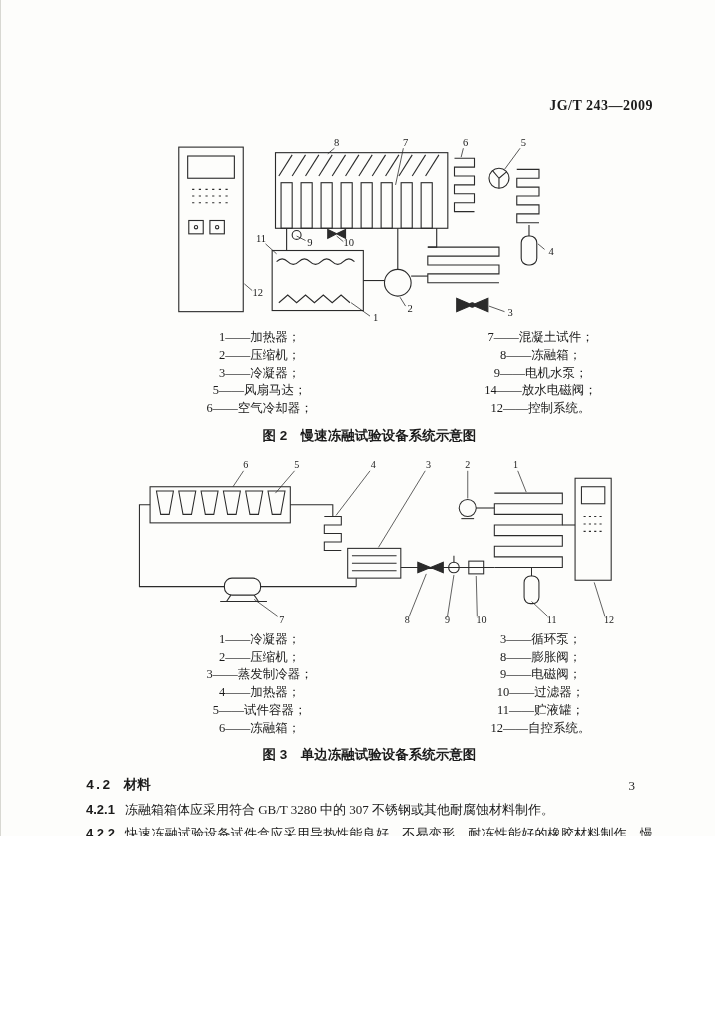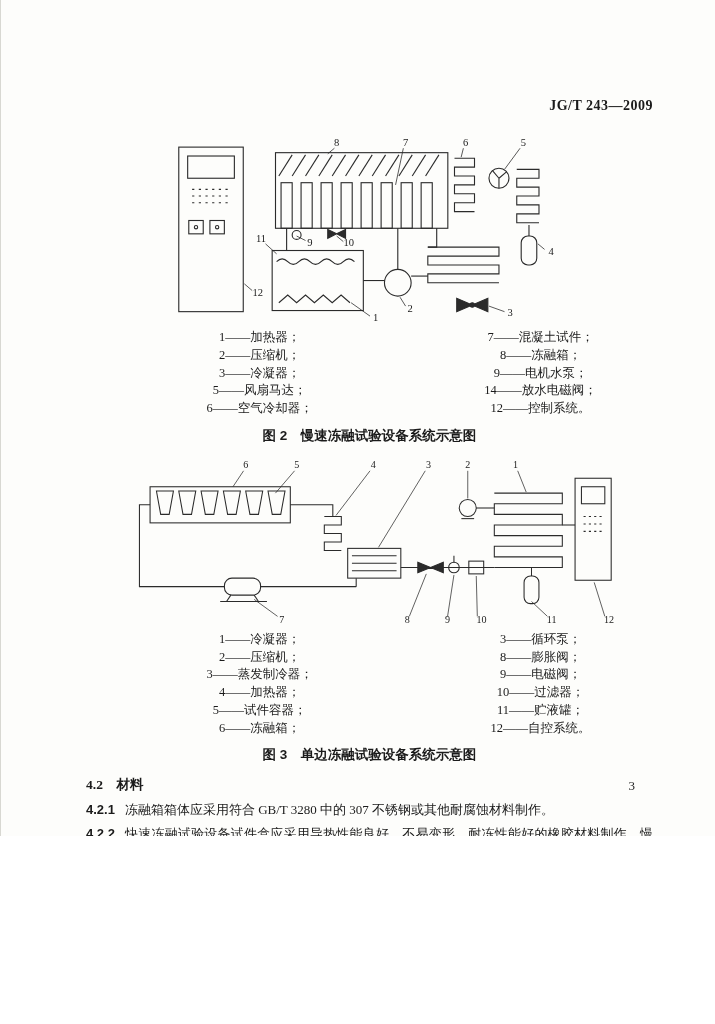--- a/index.html
+++ b/index.html
@@ -28,21 +28,21 @@
   .legend-col-left { width:283px; }
   .legend-col-right { flex:1; }
   .legend-item { white-space:nowrap; }
   .fig-caption {
     text-align:center; font-weight:bold; font-size:13.5px;
     font-family:"Liberation Sans","DejaVu Sans",sans-serif;
     margin:9px 0 12px;
   }
   .clause-heading {
     font-weight:bold; font-size:13.5px;
-    font-family:Liberation Serif, serif;
+    font-family:Liberation Mono, monospace;
     margin:8px 0 5px;
   }
   p.clause { font-size:13px; line-height:1.62; margin:3px 0; text-align:justify; }
   .clause-num {
     font-weight:bold;
     font-family:"Liberation Sans","DejaVu Sans",sans-serif;
     margin-right:10px;
     margin-top:12px;
   }
   .page-number { position:absolute; right:80px; bottom:42px; font-size:13px; }

